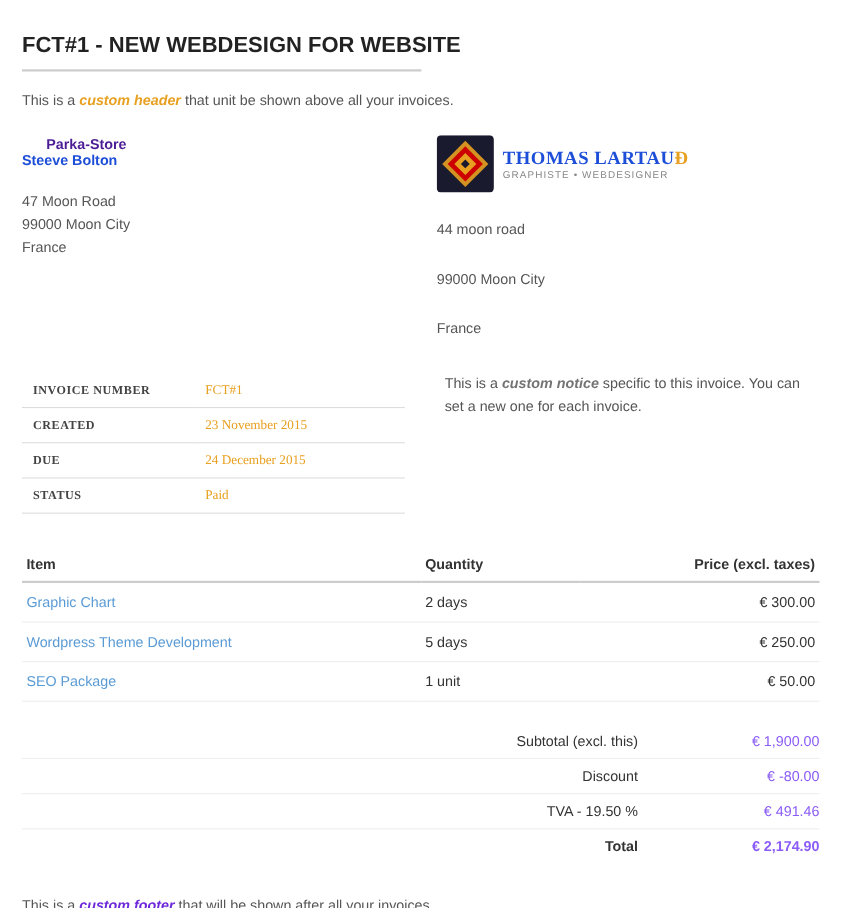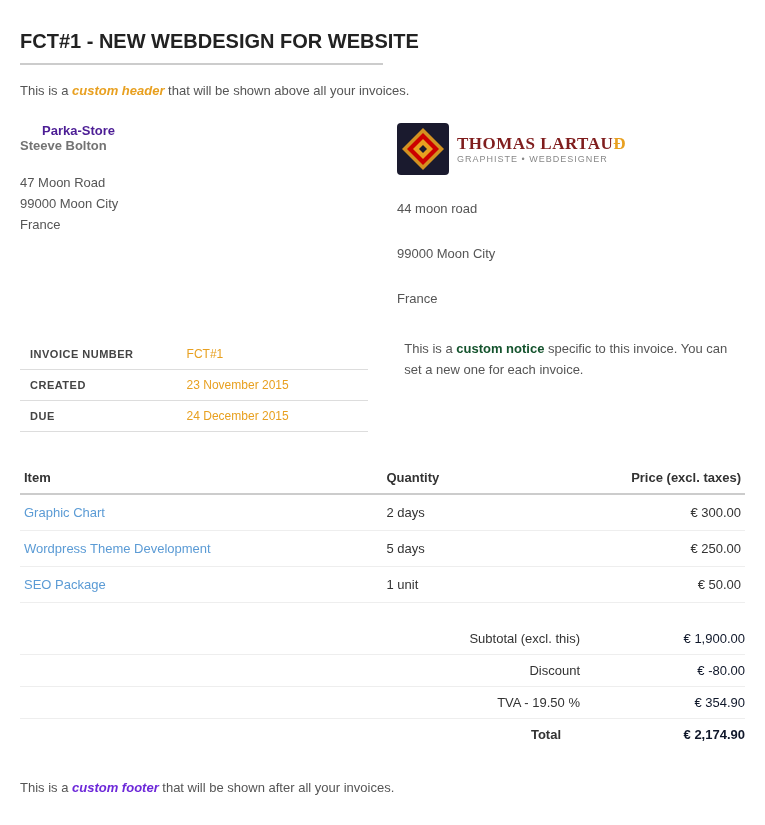--- a/index.html
+++ b/index.html
@@ -65,39 +65,39 @@
     }
     .logo-name {
       font-size: 17px;
       font-weight: bold;
       color: #333;
       letter-spacing: 0.5px;
       text-transform: uppercase;
       font-family: Georgia, serif;
     }
     .logo-name span {
-      color: #7f1d1d;
+      color: #1d4ed8;
     }
     .logo-subtitle {
       font-size: 9px;
       color: #888;
       letter-spacing: 1px;
       text-transform: uppercase;
     }
 
     .client-name-primary {
       font-weight: bold;
       font-size: 13px;
       color: #4c1d95;
       padding-left: 22px;
     }
     .client-name-secondary {
       font-weight: bold;
       font-size: 13px;
-      color: #737373;
+      color: #1d4ed8;
       margin-bottom: 12px;
     }
     .address-line {
       font-size: 13px;
       color: #555;
       line-height: 1.6;
     }
     .vendor-name {
       font-weight: bold;
       font-size: 14px;
@@ -117,20 +117,21 @@
       justify-content: space-between;
       margin-bottom: 30px;
       align-items: flex-start;
     }
     .info-table {
       width: 48%;
       border-collapse: collapse;
     }
     .info-table tr {
       border-bottom: 1px solid #ddd;
+      font-family: Liberation Serif, serif;
     }
     .info-table td {
       padding: 8px 10px;
       font-size: 12px;
     }
     .info-table td:first-child {
       font-weight: bold;
       color: #444;
       font-size: 11px;
       letter-spacing: 0.5px;
@@ -140,21 +141,22 @@
     .info-table td:last-child {
       color: #e8a020;
     }
     .custom-notice {
       width: 47%;
       font-size: 13px;
       color: #555;
       line-height: 1.6;
     }
     .custom-notice strong {
-      color: #14532d;
+      color: #737373;
+      font-style: italic;
     }
 
     
     .items-table {
       width: 100%;
       border-collapse: collapse;
       margin-bottom: 20px;
     }
     .items-table thead tr {
       border-bottom: 2px solid #ccc;
@@ -189,34 +191,33 @@
     }
     .total-row {
       display: flex;
       justify-content: flex-end;
       padding: 8px 0;
       border-bottom: 1px solid #eee;
     }
     .total-row.last {
       border-bottom: none;
       font-weight: bold;
-      gap: 19px;
     }
     .total-label {
       width: 30%;
       text-align: right;
       font-size: 13px;
       color: #333;
       padding-right: 20px;
     }
     .total-value {
       width: 20%;
       text-align: right;
       font-size: 13px;
-      color: #0f172a;
+      color: #8b5cf6;
     }
     .total-row.last .total-label,
     .total-row.last .total-value {
       font-weight: bold;
     }
 
     .custom-footer {
       margin-top: 30px;
       font-size: 13px;
       color: #555;
@@ -226,21 +227,21 @@
       font-style: italic;
     }
   </style>
 </head>
 <body>
 
 <div class="page-title">FCT#1 - NEW WEBDESIGN FOR WEBSITE</div>
 <hr class="divider">
 
 <div class="custom-header">
-  <span>This is a </span><strong>custom header</strong><span> that will be shown above all your invoices.</span>
+  <span>This is a </span><strong>custom header</strong><span> that unit be shown above all your invoices.</span>
 </div>
 
 <div class="top-section">
 
   <div class="left-col">
     <div class="client-name-primary">Parka-Store</div>
     <div class="client-name-secondary">Steeve Bolton</div>
     <div style="height:8px"></div>
     <div class="address-line">47 Moon Road</div>
     <div class="address-line">99000 Moon City</div>
@@ -279,20 +280,24 @@
           <td>INVOICE NUMBER</td>
           <td>FCT#1</td>
         </tr>
         <tr>
           <td>CREATED</td>
           <td>23 November 2015</td>
         </tr>
         <tr>
           <td>DUE</td>
           <td>24 December 2015</td>
+        </tr>
+        <tr>
+          <td>STATUS</td>
+          <td>Paid</td>
         </tr>
       </tbody>
   </table>
 
   <div class="custom-notice">
     <span>This is a </span><strong>custom notice</strong><span> specific to this invoice. You can set a new one for each invoice.</span>
   </div>
 </div>
 
 <table class="items-table">
@@ -326,21 +331,21 @@
     <div class="total-row">
       <div class="total-label">Subtotal (excl. this)</div>
       <div class="total-value">€ 1,900.00</div>
     </div>
     <div class="total-row">
       <div class="total-label">Discount</div>
       <div class="total-value">€ -80.00</div>
     </div>
     <div class="total-row">
       <div class="total-label">TVA - 19.50 %</div>
-      <div class="total-value">€ 354.90</div>
+      <div class="total-value">€ 491.46</div>
     </div>
     <div class="total-row last">
       <div class="total-label">Total</div>
       <div class="total-value">€ 2,174.90</div>
     </div>
   </div>
 
 <div class="custom-footer">
   <span>This is a </span><strong>custom footer</strong><span> that will be shown after all your invoices.</span>
 </div>

